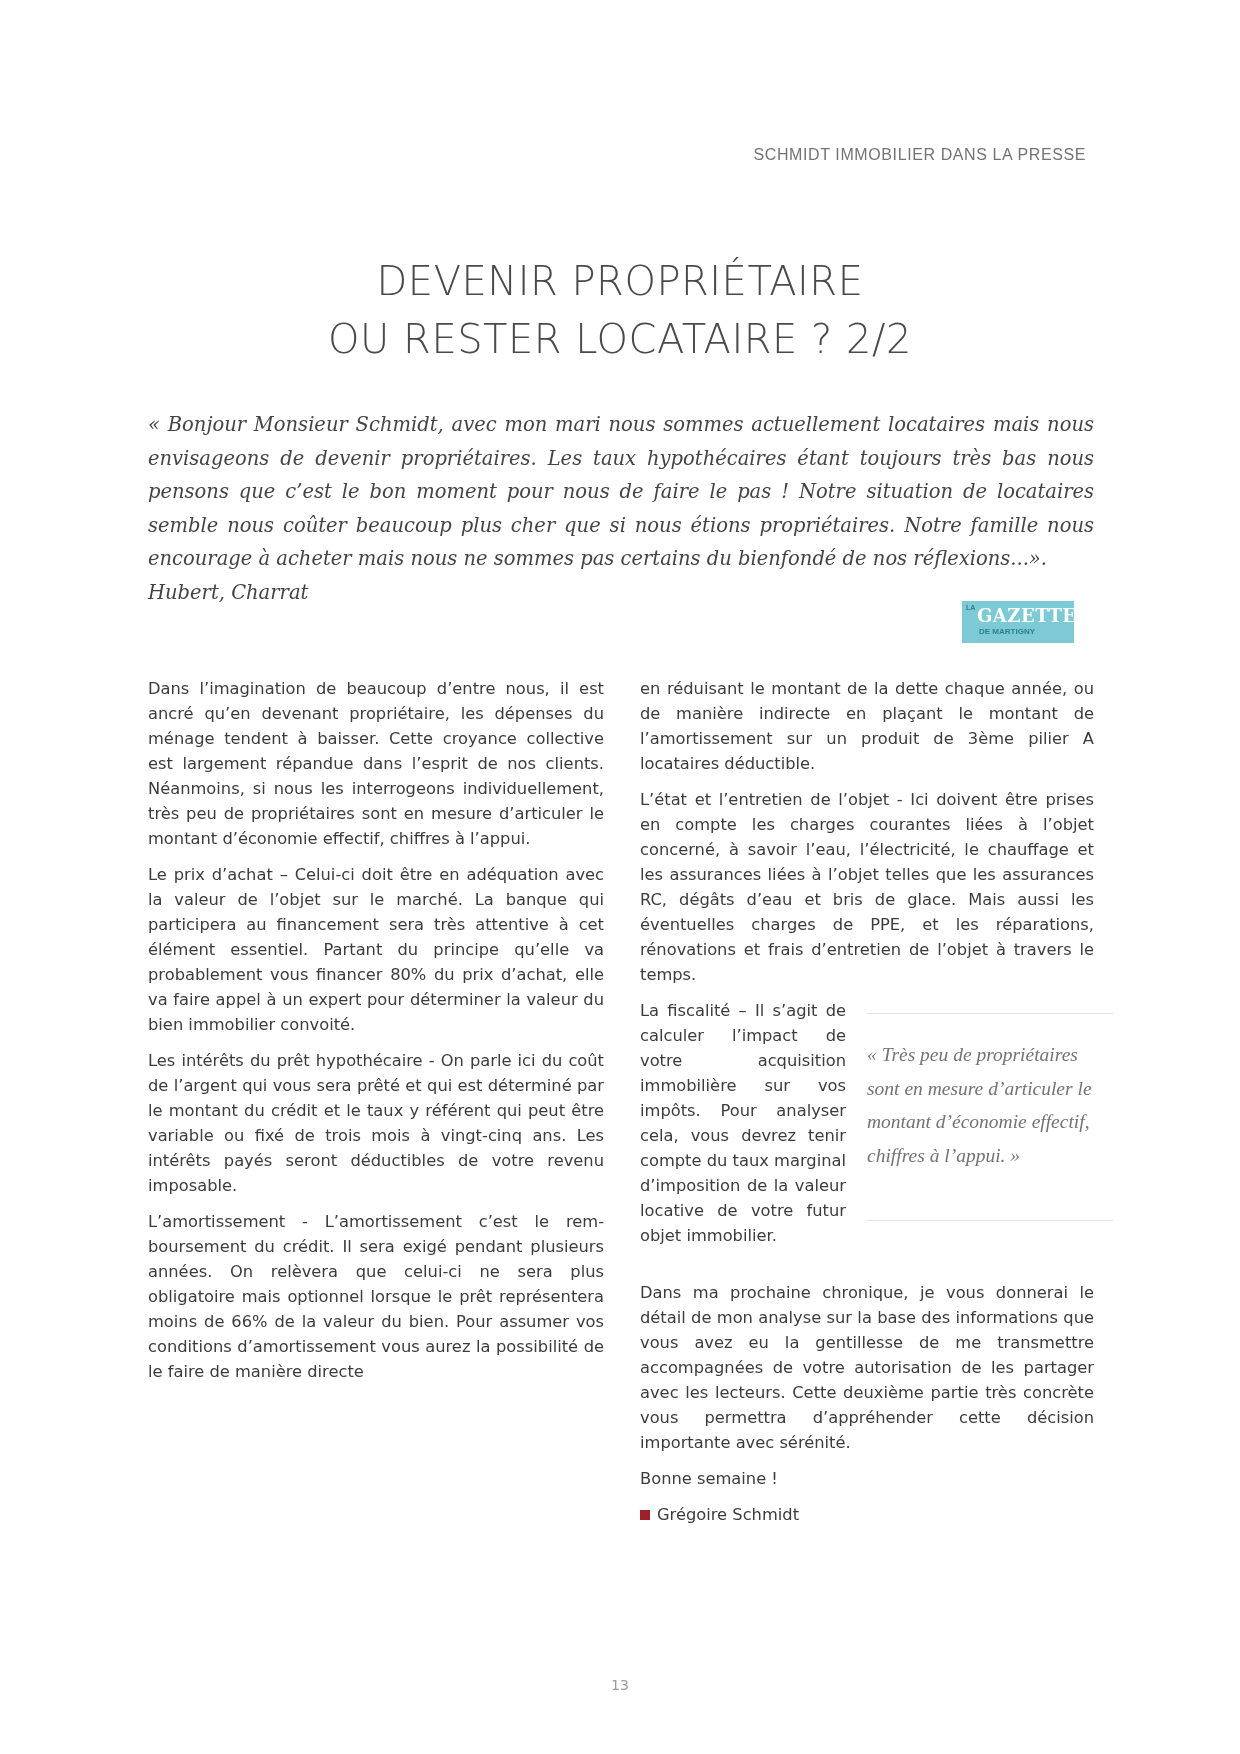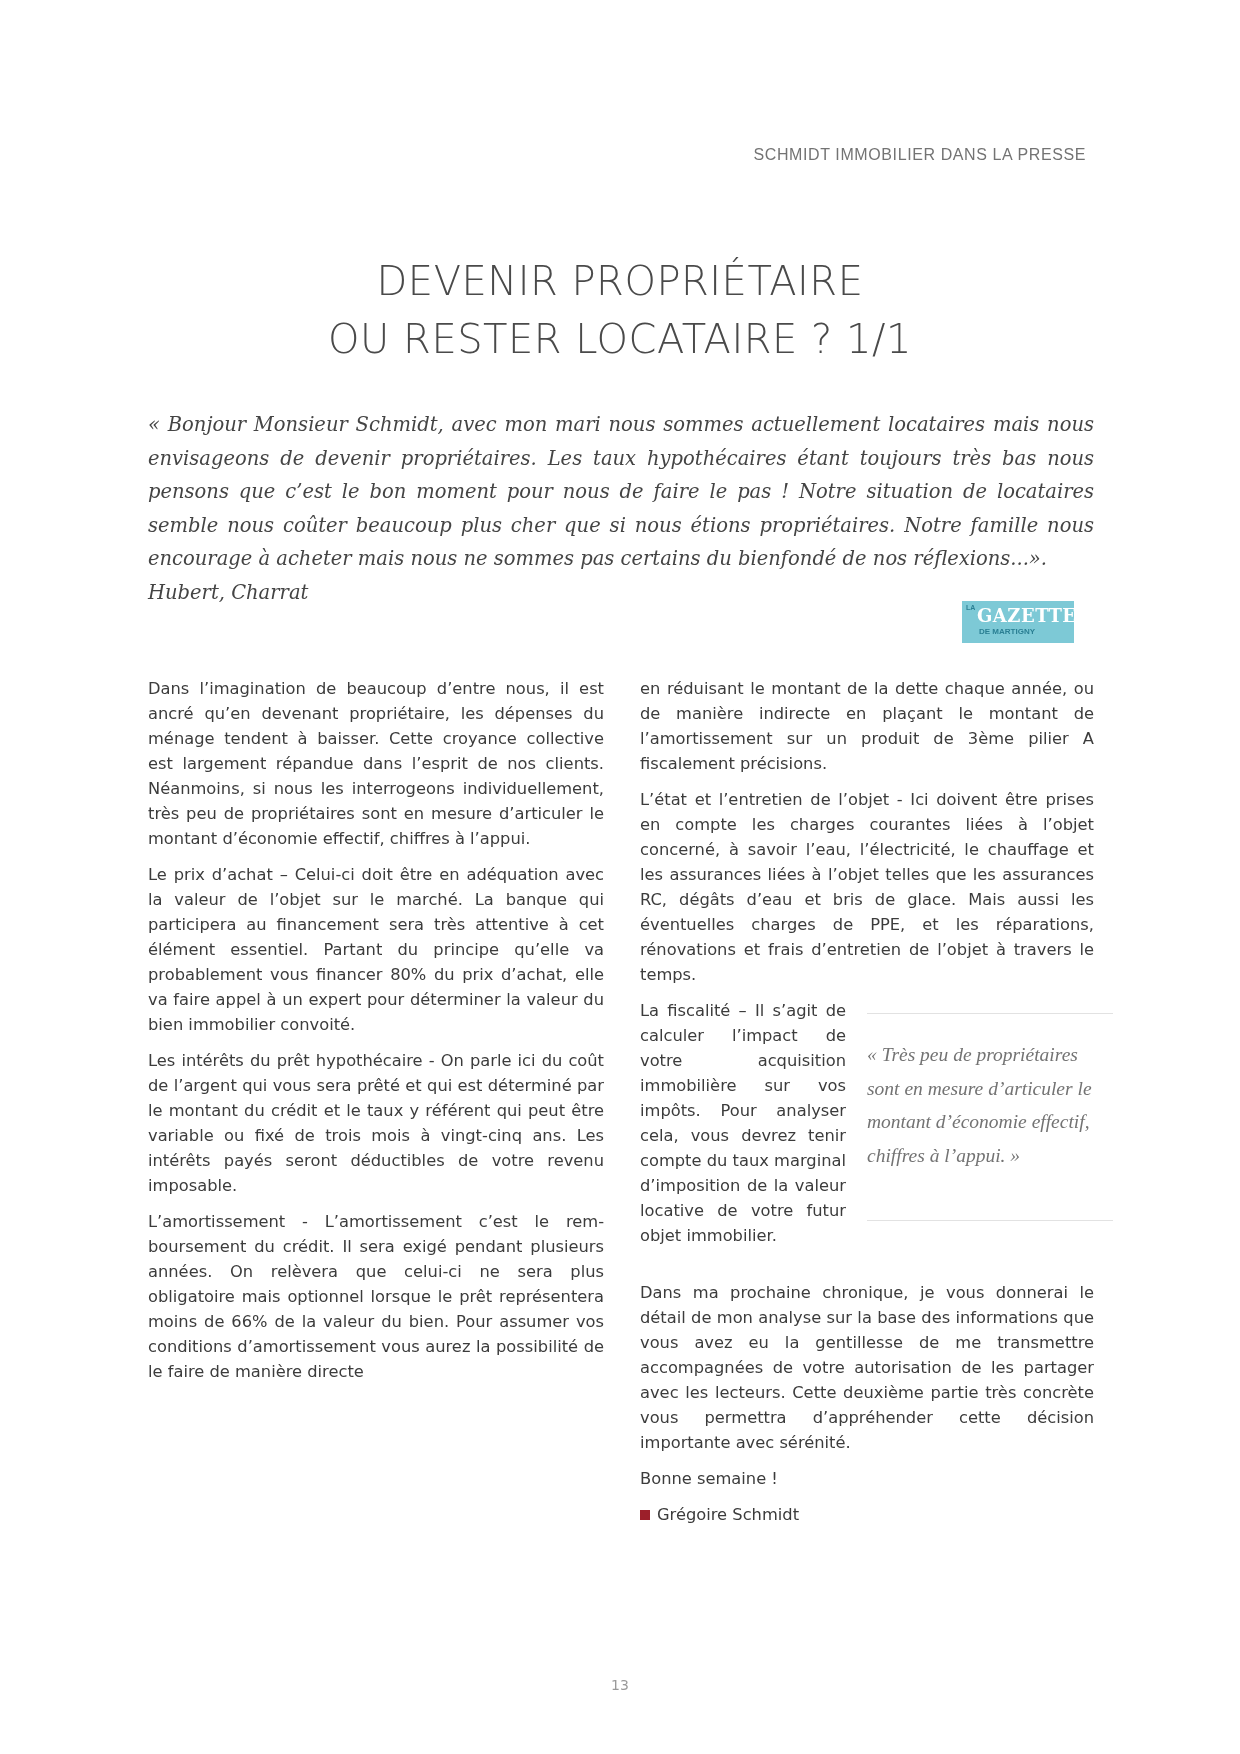--- a/index.html
+++ b/index.html
@@ -52,21 +52,21 @@
       font-family: "DejaVu Sans", sans-serif; font-size: 14px; color: #9a9a9a;
     }
   </style>
 </head>
 <body>
 
 <div class="section-header">SCHMIDT IMMOBILIER DANS LA PRESSE</div>
 
 <h1 class="title" style="margin:0;">
   <span>DEVENIR PROPRIÉTAIRE</span>
-  <span>OU RESTER LOCATAIRE ? 1/1</span>
+  <span>OU RESTER LOCATAIRE ? 2/2</span>
 </h1>
 
 <div class="letter">
   <span>« Bonjour Monsieur Schmidt, avec mon mari nous sommes actuellement locataires mais nous envisageons de devenir propriétaires. Les taux hypothécaires étant toujours très bas nous pensons que c’est le bon moment pour nous de faire le pas ! Notre situation de locataires semble nous coûter beaucoup plus cher que si nous étions propriétaires. Notre famille nous encourage à acheter mais nous ne sommes pas certains du bienfondé de nos réflexions...».</span>
   <span class="sig">Hubert, Charrat</span>
 </div>
 
 <div class="logo">
   <span class="la">LA</span>
   <span class="gz">GAZETTE</span>
@@ -74,21 +74,21 @@
 </div>
 
 <div class="col col-left">
   <p>Dans l’imagination de beaucoup d’entre nous, il est ancré qu’en devenant propriétaire, les dépenses du ménage tendent à baisser. Cette croyance collective est largement répandue dans l’esprit de nos clients. Néanmoins, si nous les interrogeons individuel­lement, très peu de propriétaires sont en mesure d’articuler le montant d’économie effectif, chiffres à l’appui.</p>
   <p>Le prix d’achat – Celui-ci doit être en adéquation avec la valeur de l’objet sur le marché. La banque qui participera au financement sera très attentive à cet élément essentiel. Partant du principe qu’elle va probablement vous financer 80% du prix d’achat, elle va faire appel à un expert pour déterminer la valeur du bien immobilier convoité.</p>
   <p>Les intérêts du prêt hypothécaire - On parle ici du coût de l’argent qui vous sera prêté et qui est déterminé par le montant du crédit et le taux y référent qui peut être variable ou fixé de trois mois à vingt-cinq ans. Les intérêts payés seront déductibles de votre revenu imposable.</p>
   <p>L’amortissement - L’amortissement c’est le rem­boursement du crédit. Il sera exigé pendant plusieurs années. On relèvera que celui-ci ne sera plus obligatoire mais optionnel lorsque le prêt représentera moins de 66% de la valeur du bien. Pour assumer vos conditions d’amortissement vous aurez la possibilité de le faire de manière directe</p>
 </div>
 
 <div class="col col-right">
-  <p>en réduisant le montant de la dette chaque année, ou de manière indirecte en plaçant le montant de l’amortissement sur un produit de 3ème pilier A fiscalement précisions.</p>
+  <p>en réduisant le montant de la dette chaque année, ou de manière indirecte en plaçant le montant de l’amortissement sur un produit de 3ème pilier A locataires déductible.</p>
   <p>L’état et l’entretien de l’objet - Ici doivent être prises en compte les charges courantes liées à l’objet concerné, à savoir l’eau, l’électricité, le chauffage et les assurances liées à l’objet telles que les assurances RC, dégâts d’eau et bris de glace. Mais aussi les éventuelles charges de PPE, et les réparations, rénovations et frais d’entretien de l’objet à travers le temps.</p>
   <div class="fisc-wrap">
     <div class="fisc-text">La fiscalité – Il s’agit de calculer l’impact de votre acquisition immobilière sur vos impôts. Pour analyser cela, vous devrez tenir compte du taux marginal d’imposition de la valeur locative de votre futur objet immobilier.</div>
     <div class="pullquote">
       <div class="q">« Très peu de proprié­taires sont en mesure d’articuler le montant d’économie effectif, chiffres à l’appui. »</div>
     </div>
   </div>
   <p>Dans ma prochaine chronique, je vous donnerai le détail de mon analyse sur la base des informations que vous avez eu la gentillesse de me transmettre accompagnées de votre autorisation de les partager avec les lecteurs. Cette deuxième partie très concrète vous permettra d’appréhender cette décision importante avec sérénité.</p>
   <p>Bonne semaine !</p>
   <div class="author">

